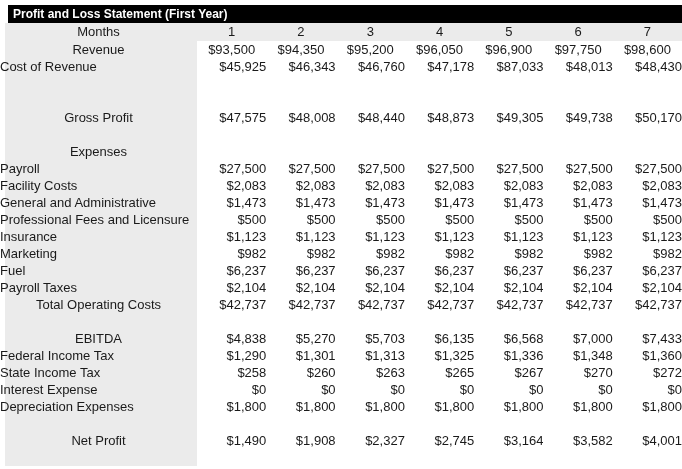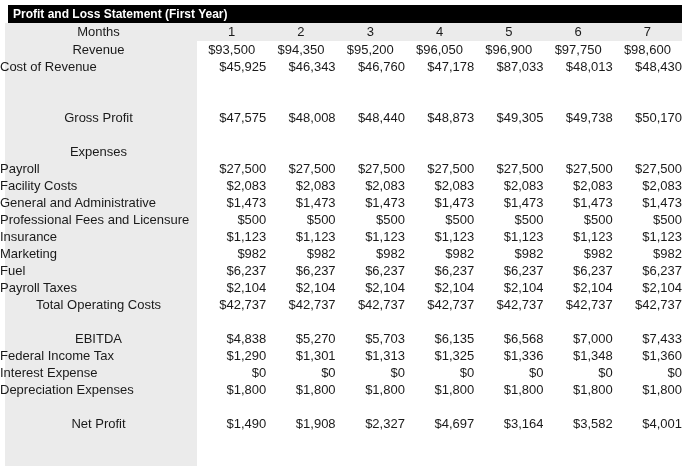--- a/index.html
+++ b/index.html
@@ -258,20 +258,30 @@
           <td class="lbl">Federal Income Tax</td>
           <td class="val">$1,290</td>
           <td class="val">$1,301</td>
           <td class="val">$1,313</td>
           <td class="val">$1,325</td>
           <td class="val">$1,336</td>
           <td class="val">$1,348</td>
           <td class="val">$1,360</td>
         </tr>
         <tr>
+          <td class="lbl">State Income Tax</td>
+          <td class="val">$258</td>
+          <td class="val">$260</td>
+          <td class="val">$263</td>
+          <td class="val">$265</td>
+          <td class="val">$267</td>
+          <td class="val">$270</td>
+          <td class="val">$272</td>
+        </tr>
+        <tr>
           <td class="lbl">Interest Expense</td>
           <td class="val">$0</td>
           <td class="val">$0</td>
           <td class="val">$0</td>
           <td class="val">$0</td>
           <td class="val">$0</td>
           <td class="val">$0</td>
           <td class="val">$0</td>
         </tr>
         <tr>
@@ -285,20 +295,20 @@
           <td class="val">$1,800</td>
         </tr>
         <tr class="spacer">
           <td colspan="8"></td>
         </tr>
         <tr>
           <td class="lbl b">Net Profit</td>
           <td class="val">$1,490</td>
           <td class="val">$1,908</td>
           <td class="val">$2,327</td>
-          <td class="val">$4,697</td>
+          <td class="val">$2,745</td>
           <td class="val">$3,164</td>
           <td class="val">$3,582</td>
           <td class="val">$4,001</td>
         </tr>
       </tbody>
   </table>
 </div>
 
 </body></html>

